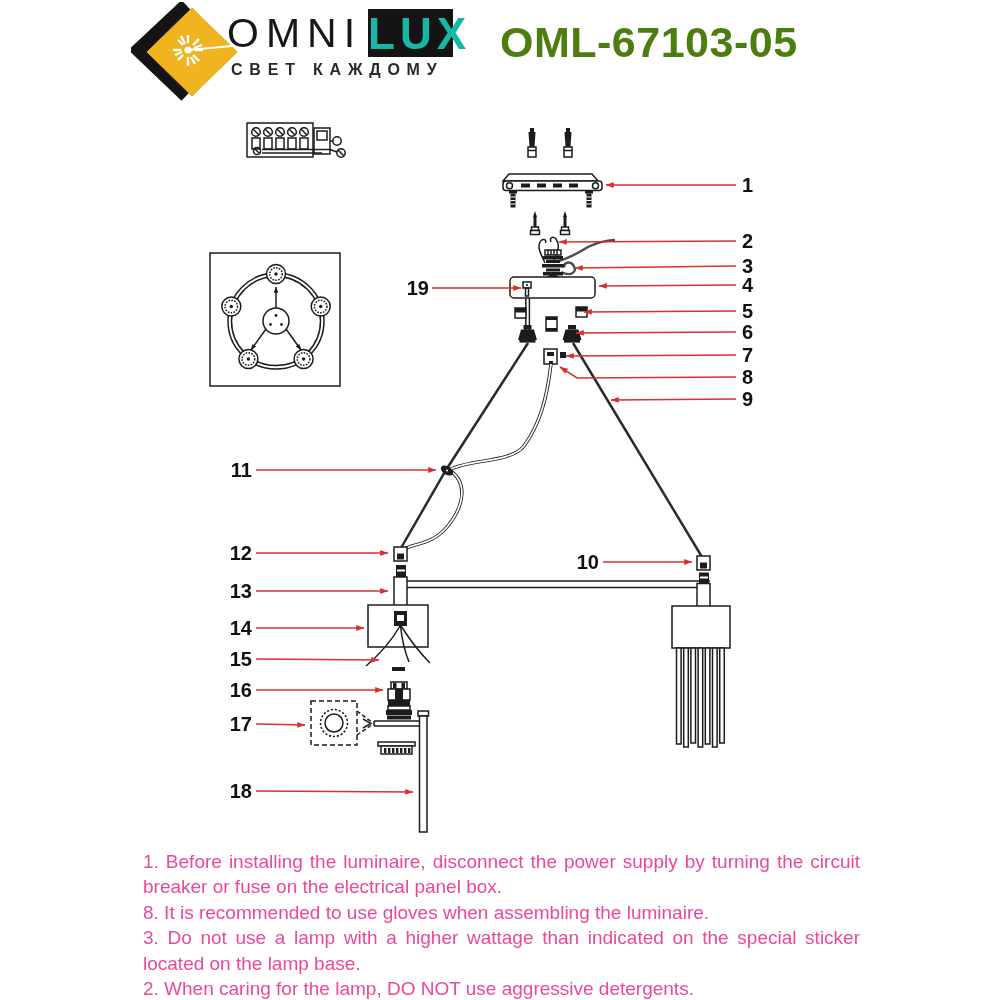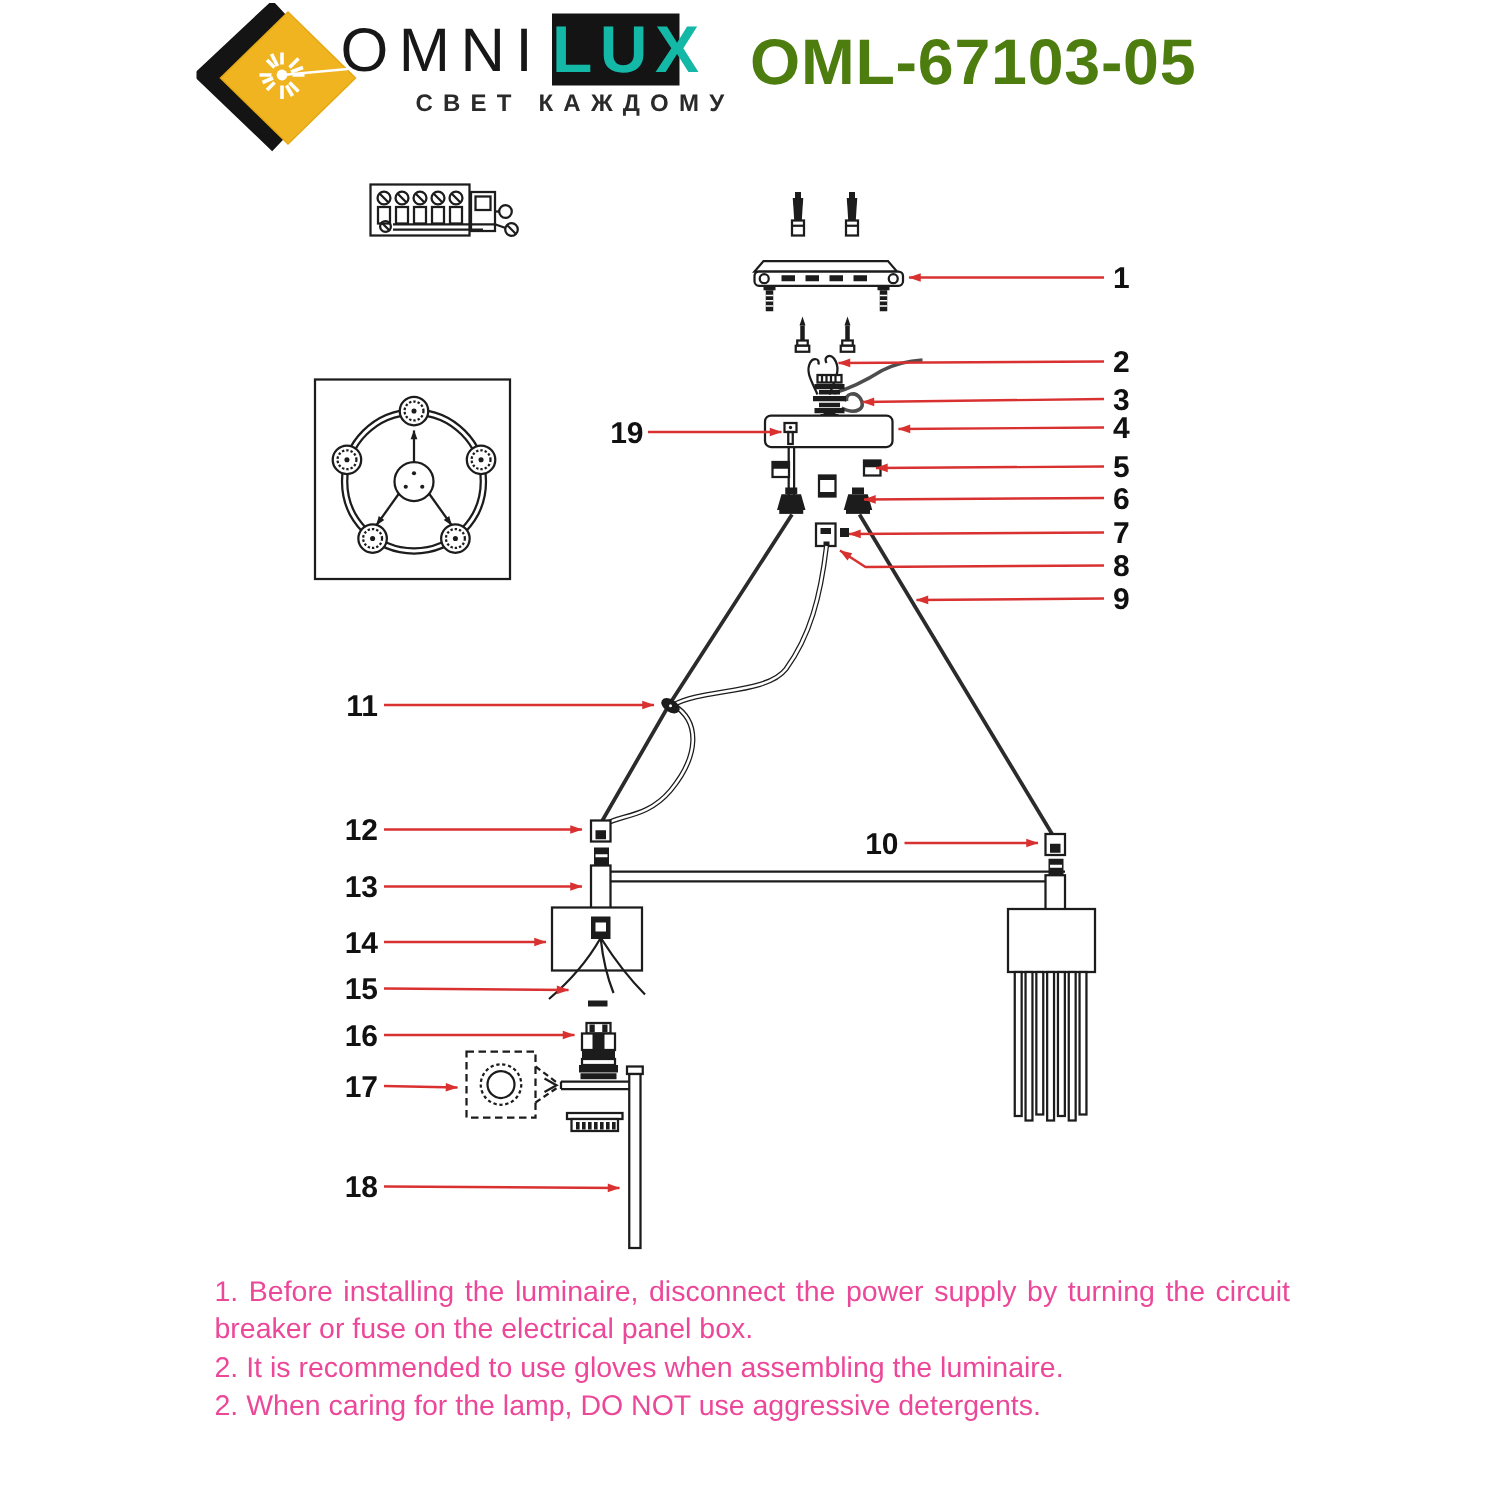--- a/index.html
+++ b/index.html
@@ -3,21 +3,21 @@
 <meta charset="utf-8">
 <style>
   html,body{margin:0;padding:0;background:#fff;}
   .page{position:relative;width:1000px;height:1000px;background:#ffffff;overflow:hidden;
         font-family:"Liberation Sans", sans-serif;color:#111;}
   
   .logo-icon{position:absolute;left:131px;top:2px;width:118px;height:102px;}
   .brand{position:absolute;left:227px;top:10px;font-size:41px;font-weight:500;letter-spacing:7px;color:#171717;}
   .lux-box{position:absolute;left:368px;top:9px;width:85px;height:48px;background:#141414;
            color:#14b8a6;font-size:44px;font-weight:bold;letter-spacing:5px;text-align:left;line-height:49px;}
-  .tagline{position:absolute;left:231px;top:61px;font-size:16px;font-weight:600;letter-spacing:6.8px;color:#2a2a2a;white-space:nowrap;margin-left:46px;}
+  .tagline{position:absolute;left:231px;top:61px;font-size:16px;font-weight:600;letter-spacing:6.8px;color:#2a2a2a;white-space:nowrap;}
   .model{position:absolute;left:500px;top:18px;font-size:43px;font-weight:bold;color:#4d7c0f;letter-spacing:0.5px;white-space:nowrap;}
   
   .diagram{position:absolute;left:0;top:0;width:1000px;height:1000px;}
   .k{stroke:#1c1c1c;fill:none;stroke-width:1.5;}
   .kf{stroke:#1c1c1c;fill:#ffffff;stroke-width:1.5;}
   .blk{fill:#1c1c1c;stroke:none;}
   .cable{stroke:#2b2b2b;stroke-width:2.5;fill:none;}
   .cord-o{stroke:#1c1c1c;stroke-width:3.4;fill:none;}
   .cord-i{stroke:#ffffff;stroke-width:1.7;fill:none;}
   .wire{stroke:#4d4d4d;stroke-width:2.4;fill:none;}
@@ -386,16 +386,17 @@
       <text class="plabel" x="252" y="666" text-anchor="end">15</text>
       <text class="plabel" x="252" y="697" text-anchor="end">16</text>
       <text class="plabel" x="252" y="731" text-anchor="end">17</text>
       <text class="plabel" x="252" y="798" text-anchor="end">18</text>
       <text class="plabel" x="429" y="295" text-anchor="end">19</text>
     </g>
   </svg>
 
   <div class="instructions">
     <p>1. Before installing the luminaire, disconnect the power supply by turning the circuit breaker or fuse on the electrical panel box.</p>
-    <p>2. It is recommended to use gloves when assembling the luminaire.</p>
+    <p>8. It is recommended to use gloves when assembling the luminaire.</p>
+    <p>3. Do not use a lamp with a higher wattage than indicated on the special sticker located on the lamp base.</p>
     <p>2. When caring for the lamp, DO NOT use aggressive detergents.</p>
   </div>
 </div>
 
 </body></html>

